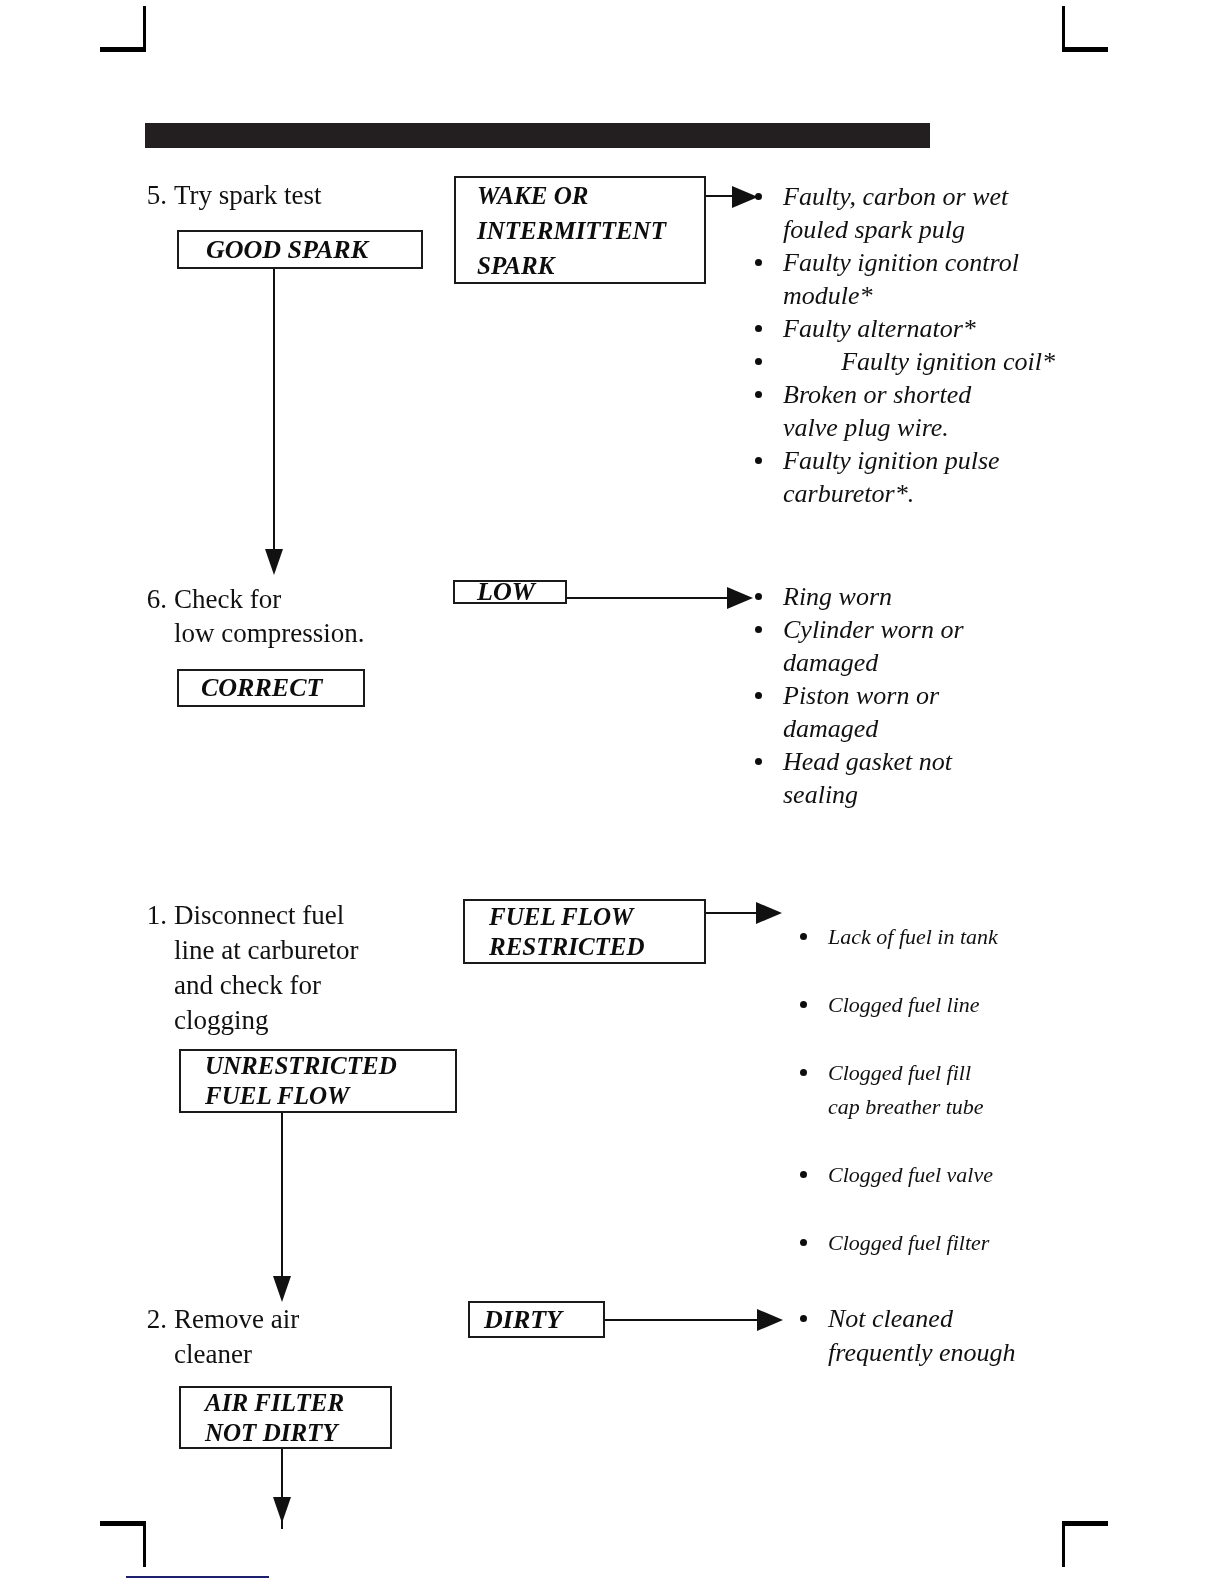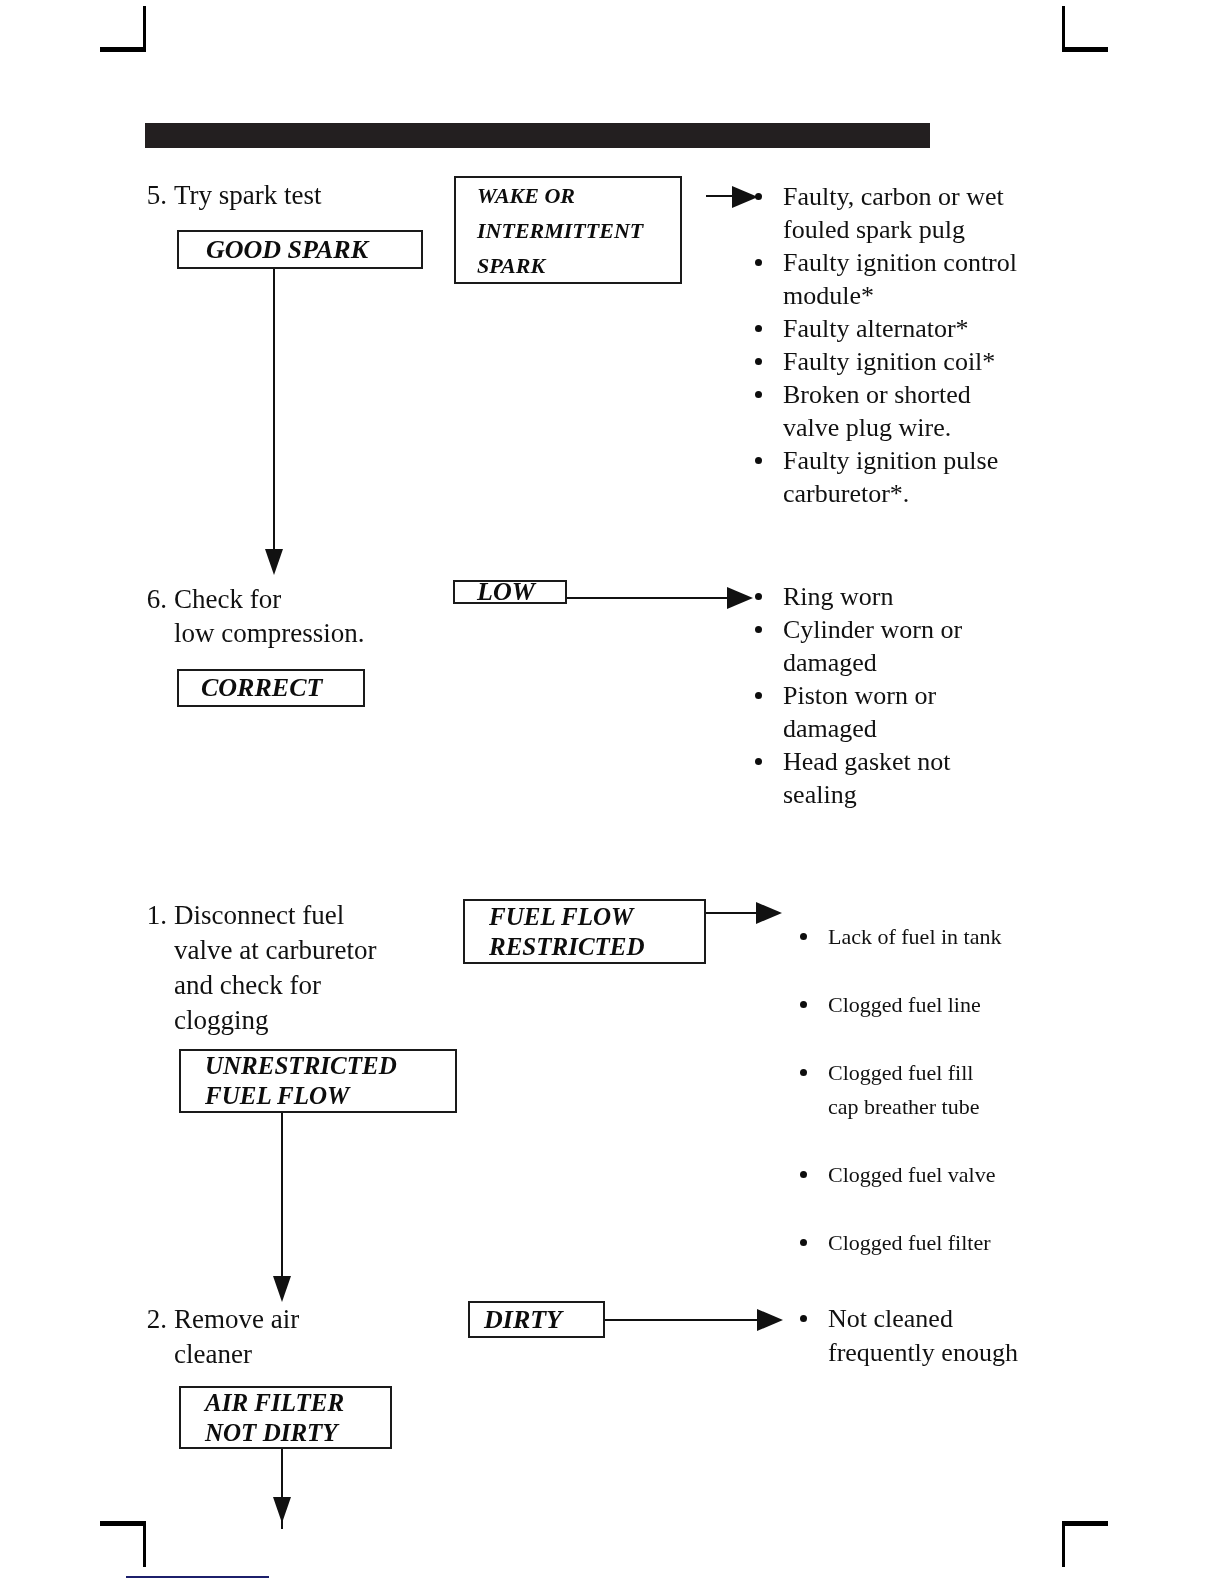--- a/index.html
+++ b/index.html
@@ -83,20 +83,21 @@
     display: block;
   }
   .step .body .line {
     display: block;
     white-space: pre;
   }
 
   
   .blist {
     position: absolute;
+    font-style: italic;
   }
   .blist .bitem {
     position: relative;
     display: block;
   }
   .blist .bullet {
     position: absolute;
     left: 0;
     width: 7px;
     height: 7px;
@@ -172,21 +173,21 @@
     <span class="num" style="width:26px; margin-right:7px;">5.</span>
     <span class="body">
       <span class="line">Try spark test</span>
     </span>
   </div>
 
   <div class="tbox" style="left:177px; top:230px; width:246px; height:39px; font-size:26px; line-height:30px; padding-left:27px;">
     <span class="line">GOOD SPARK</span>
   </div>
 
-  <div class="tbox" style="left:454px; top:176px; width:228px; height:108px; font-size:22px; line-height:35px; padding-left:21px;">
+  <div class="tbox" style="left:454px; top:176px; width:252px; height:108px; font-size:25px; line-height:35px; padding-left:21px;">
     <span class="line">WAKE OR</span>
     <span class="line">INTERMITTENT</span>
     <span class="line">SPARK</span>
   </div>
 
   <div class="hline" style="left:706px; top:195px; width:34px;"></div>
   <div class="htip" style="left:732px; top:186px;"></div>
 
   <div class="vline" style="left:273px; top:269px; height:285px;"></div>
   <div class="vtip" style="left:265px; top:549px;"></div>
@@ -205,21 +206,21 @@
         <span class="line">Faulty ignition control</span>
         <span class="line">module*</span>
       </span>
     </span>
     <span class="bitem" style="padding-left:28px;">
       <span class="bullet" style="top:13px;"></span>
       <span class="btext">
         <span class="line">Faulty alternator*</span>
       </span>
     </span>
-    <span class="bitem" style="padding-left:28px;">
+    <span class="bitem" style="padding-left:28px;text-align:right;">
       <span class="bullet" style="top:13px;"></span>
       <span class="btext">
         <span class="line">Faulty ignition coil*</span>
       </span>
     </span>
     <span class="bitem" style="padding-left:28px;">
       <span class="bullet" style="top:13px;"></span>
       <span class="btext">
         <span class="line">Broken or shorted</span>
         <span class="line">valve plug wire.</span>
@@ -280,21 +281,21 @@
         <span class="line">Head gasket not</span>
         <span class="line">sealing</span>
       </span>
     </span>
   </div>
 
   <div class="step" style="left:141px; top:898px; width:360px; font-size:27px; line-height:35px;">
     <span class="num" style="width:26px; margin-right:7px;">1.</span>
     <span class="body">
       <span class="line">Disconnect fuel</span>
-      <span class="line">valve at carburetor</span>
+      <span class="line">line at carburetor</span>
       <span class="line">and check for</span>
       <span class="line">clogging</span>
     </span>
   </div>
 
   <div class="tbox" style="left:179px; top:1049px; width:278px; height:64px; font-size:25px; line-height:30px; padding-left:24px;">
     <span class="line">UNRESTRICTED</span>
     <span class="line">FUEL FLOW</span>
   </div>
 

